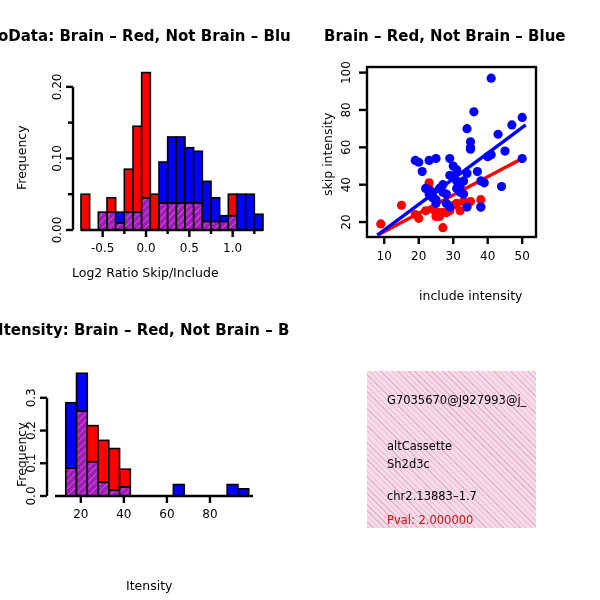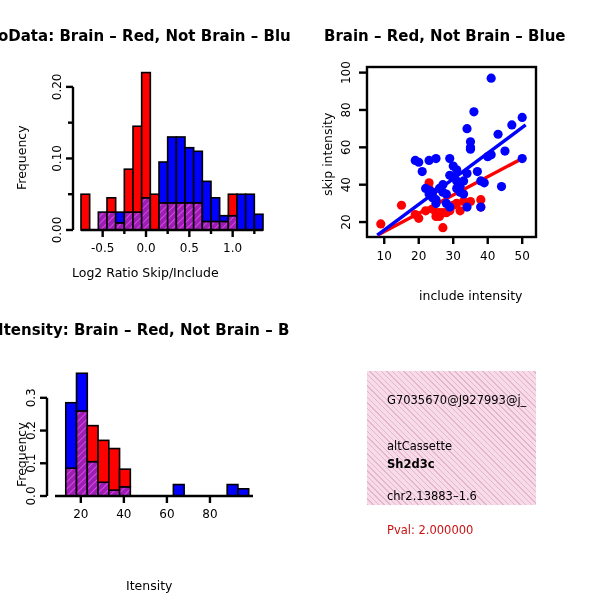--- a/index.html
+++ b/index.html
@@ -3,21 +3,21 @@
 <meta charset="utf-8">
 <style>
   html,body{margin:0;padding:0;background:#ffffff;}
   body{width:600px;height:600px;position:relative;overflow:hidden;
        font-family:"DejaVu Sans","Liberation Sans",sans-serif;}
   .panel{position:absolute;}
   .title{position:absolute;font-weight:bold;font-size:15px;color:#000;white-space:nowrap;}
   .axlabel{position:absolute;font-size:12.5px;color:#000;white-space:nowrap;}
   .vert{transform-origin:0 0;}
   svg{display:block;overflow:visible;}
-  .infobox{position:absolute;left:367px;top:371px;width:169px;height:134px;
+  .infobox{position:absolute;left:367px;top:371px;width:169px;height:157px;
            background:#f7dbe8;}
   .infobox .hatch{position:absolute;inset:0;
      background-image:repeating-linear-gradient(45deg,rgba(214,150,180,.55) 0 1px,rgba(0,0,0,0) 1px 4px);}
   .infoline{position:absolute;font-size:11.5px;color:#000;white-space:nowrap;left:20px;}
   .infoline.pv{color:#cc1111;}
 </style>
 </head>
 <body>
 
 <div class="title" style="left:-36px;top:27px;">RatioData: Brain – Red, Not Brain – Blu</div>
@@ -248,16 +248,16 @@
       <text x="35" y="47.81818181818183" fill="#000" font-size="12" text-anchor="middle" font-family="&quot;DejaVu Sans&quot;,&quot;Liberation Sans&quot;,sans-serif" transform="rotate(-90 35 47.81818181818183)">0.3</text>
     </svg>
 </div>
 <div class="axlabel vert" style="left:14px;top:487px;transform:rotate(-90deg);">Frequency</div>
 <div class="axlabel" style="left:126px;top:578px;">Itensity</div>
 
 <div class="infobox">
   <div class="hatch"></div>
   <div class="infoline" style="top:22px;">G7035670@J927993@j_</div>
   <div class="infoline" style="top:68px;">altCassette</div>
-  <div class="infoline" style="top:86px;font-weight:bold;">Sh2d3c</div>
-  <div class="infoline" style="top:118px;">chr2.13883–1.6</div>
-  <div class="infoline pv" style="top:152px;">Pval: 2.000000</div>
+  <div class="infoline" style="top:86px;">Sh2d3c</div>
+  <div class="infoline" style="top:118px;">chr2.13883–1.7</div>
+  <div class="infoline pv" style="top:142px;">Pval: 2.000000</div>
 </div>
 
 </body></html>

